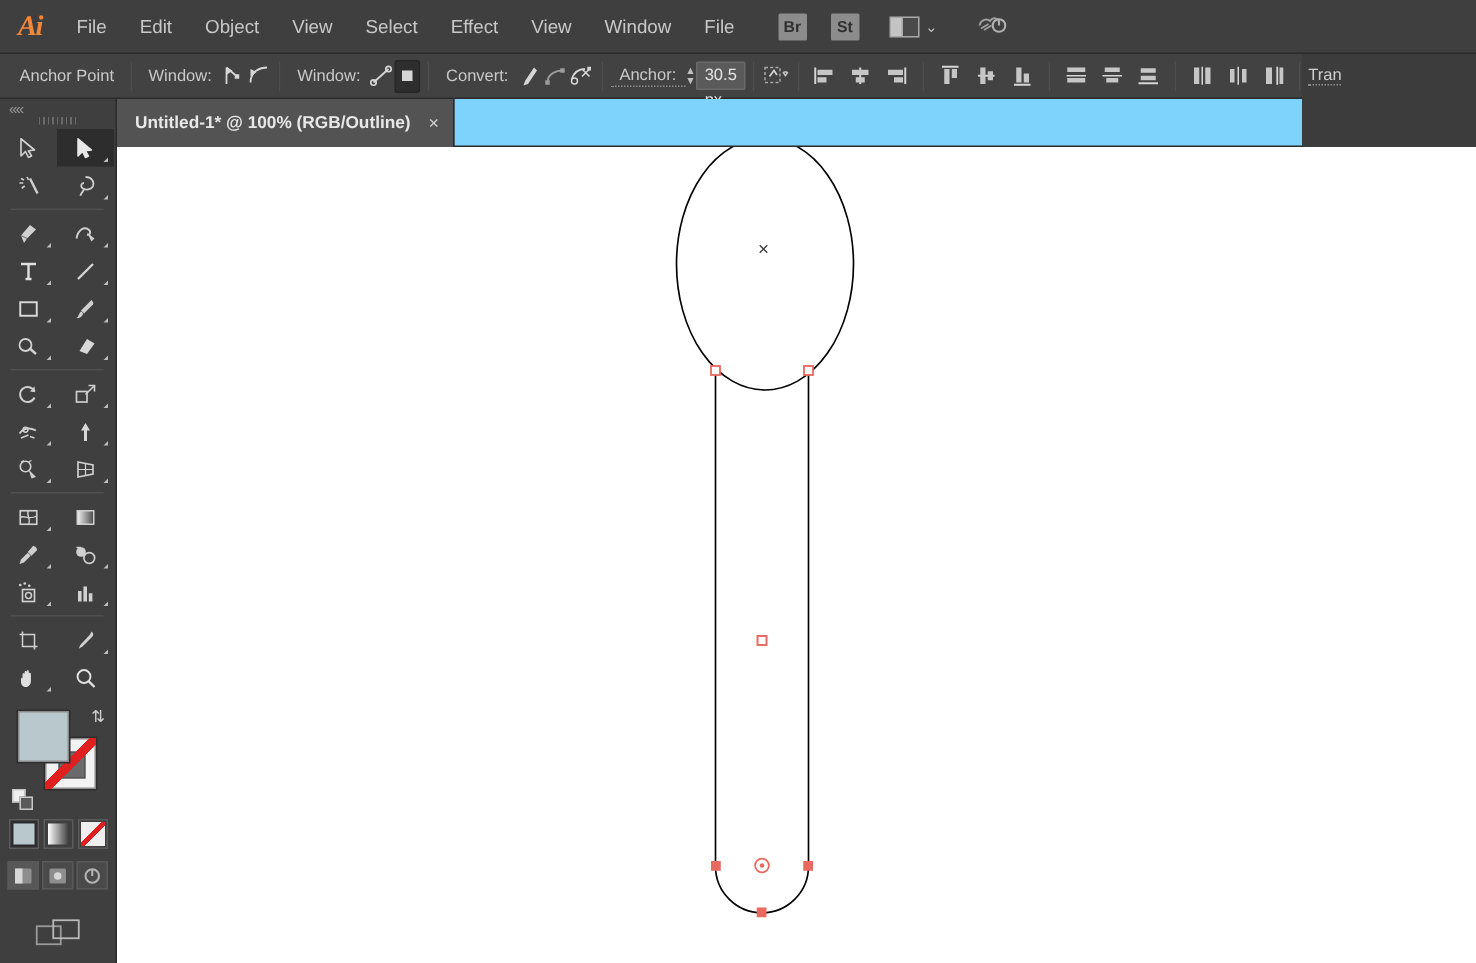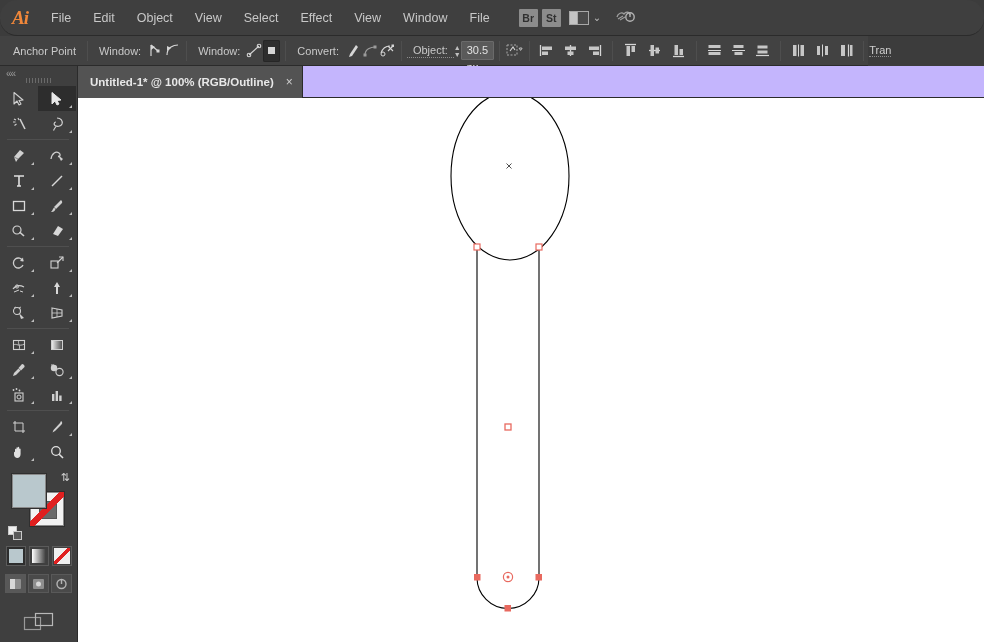--- a/index.html
+++ b/index.html
@@ -11,33 +11,32 @@
     -webkit-font-smoothing: antialiased;
   }
   .app { position: relative; width: 984px; height: 642px; }
 
   
   .menubar {
     position: absolute; left: 0; top: 0; width: 984px; height: 36px;
     background: #3f3f3f;
     display: flex; align-items: center;
     border-bottom: 1px solid #2b2b2b;
-    border-radius: 17px;
   }
   .ai-logo {
     width: 40px; height: 36px; display: flex; align-items: center;
     justify-content: center; color: #f0873a; font-size: 19px;
     font-weight: bold; font-style: italic; letter-spacing: -1px;
     font-family: "Liberation Serif", serif;
   }
   .menu-item {
     padding: 0 11px; height: 36px; line-height: 36px;
     color: #c8c8c8; font-size: 12.5px; cursor: default; white-space: nowrap;
   }
-  .menubar-right { display: flex; align-items: center; margin-left: 18px; gap: 4px; }
+  .menubar-right { display: flex; align-items: center; margin-left: 18px; gap: 16px; }
   .chip {
     width: 19px; height: 18px; background: #8c8c8c; color: #303030;
     font-size: 10.5px; font-weight: bold; display: flex;
     align-items: center; justify-content: center; border-radius: 1px;
   }
   .ws-switcher { display: flex; align-items: center; gap: 4px; margin-left: 4px; }
   .ws-icon {
     width: 20px; height: 14px; border: 1px solid #a8a8a8;
     display: flex; background: #4a4a4a;
   }
@@ -80,22 +79,22 @@
     border-radius: 1px;
   }
   .aligngrp { display: flex; align-items: center; gap: 1px; }
   .tran-cut {
     color: #cfcfcf; font-size: 11px; margin-left: 0;
     border-bottom: 1px dotted #8c8c8c; white-space: nowrap;
   }
 
   
   .tabbar {
-    position: absolute; left: 0; top: 66px; width: 984px; height: 32px;
-    background: #c4b5fd; border-bottom: 1px solid #2b2b2b;
+    position: absolute; left: 0; top: 66px; width: 868px; height: 32px;
+    background: #7dd3fc; border-bottom: 1px solid #2b2b2b;
   }
   .doctab {
     position: absolute; left: 78px; top: 0; height: 32px;
     background: #535353; display: flex; align-items: center;
     padding: 0 9px 0 12px; gap: 12px; border-right: 1px solid #2b2b2b;
   }
   .doctab .title { color: #e8e8e8; font-size: 11.5px; font-weight: bold; white-space: nowrap; }
   .doctab .x { color: #cfcfcf; font-size: 12px; line-height: 1; cursor: default; }
 
   
@@ -272,21 +271,21 @@
     <div class="icobtn">
       <svg width="17" height="17" viewBox="0 0 17 17">
         <path d="M2 11 C4 5 8 4 11 4" stroke="#d6d6d6" stroke-width="1.2" fill="none"></path>
         <circle cx="4" cy="12" r="2" fill="none" stroke="#d6d6d6" stroke-width="1"></circle>
         <path d="M9 9 L14 4 M9 4 L14 9" stroke="#d6d6d6" stroke-width="1.1"></path>
         <rect x="12.5" y="2.5" width="2.5" height="2.5" fill="#d6d6d6"></rect>
       </svg>
     </div>
     <div class="sep"></div>
 
-    <div class="cb-label dotted">Object:</div>
+    <div class="cb-label dotted">Anchor:</div>
     <div class="stepper">
       <b>▲</b>
       <b>▼</b>
     </div>
     <div class="numfield">30.5 px</div>
     <div class="sep"></div>
 
     <div class="icobtn">
       <svg width="19" height="17" viewBox="0 0 19 17">
         <rect x="2" y="3" width="10" height="10" fill="none" stroke="#a8a8a8" stroke-width="1" stroke-dasharray="2 1.5"></rect>

